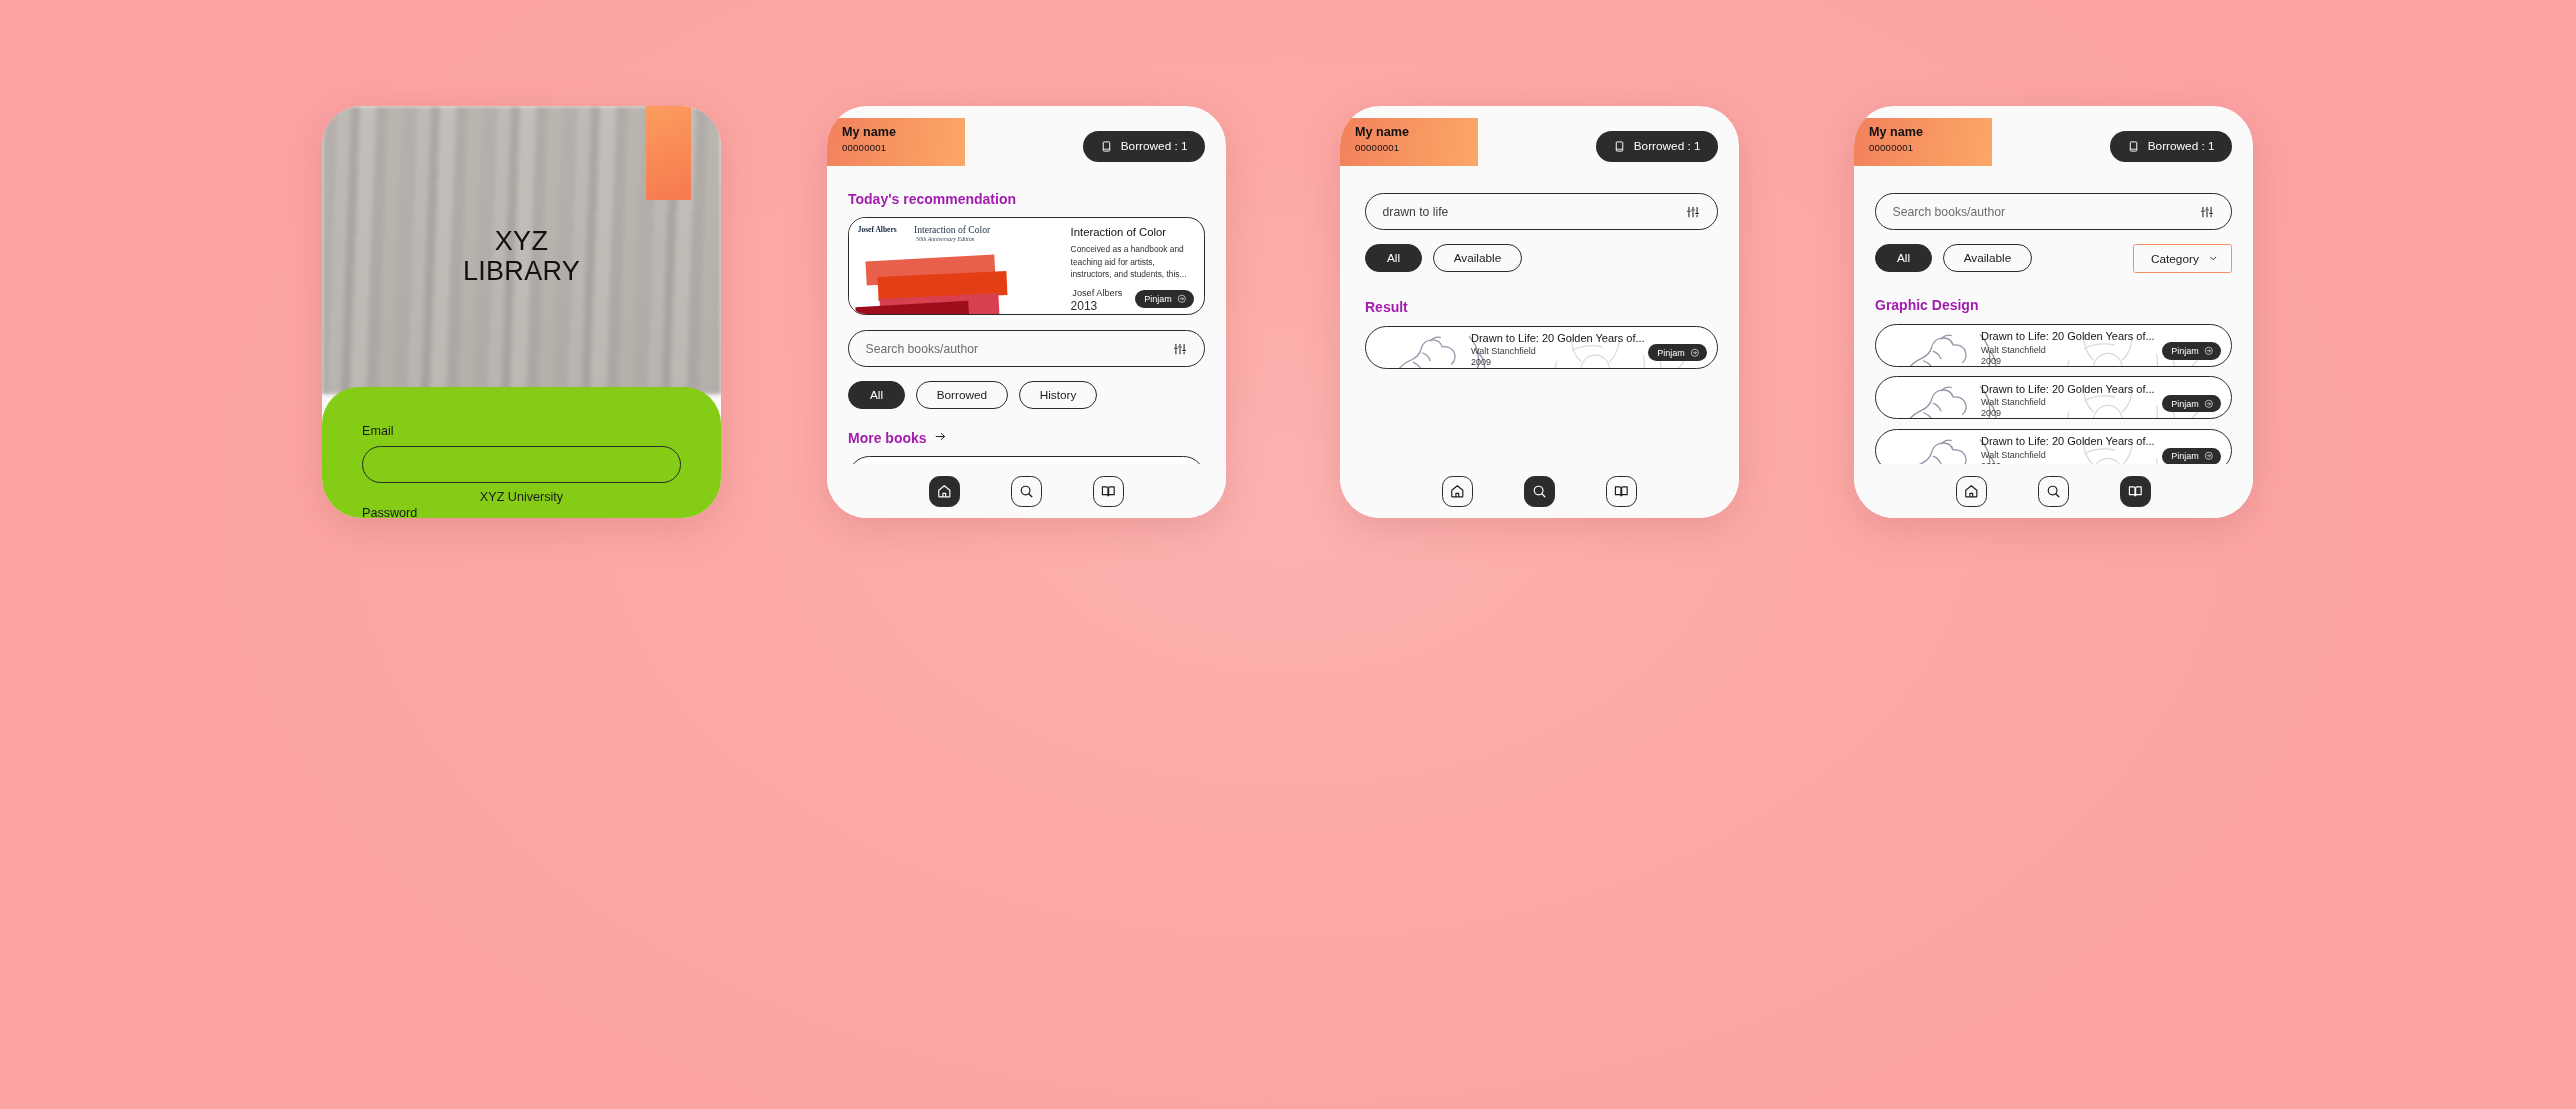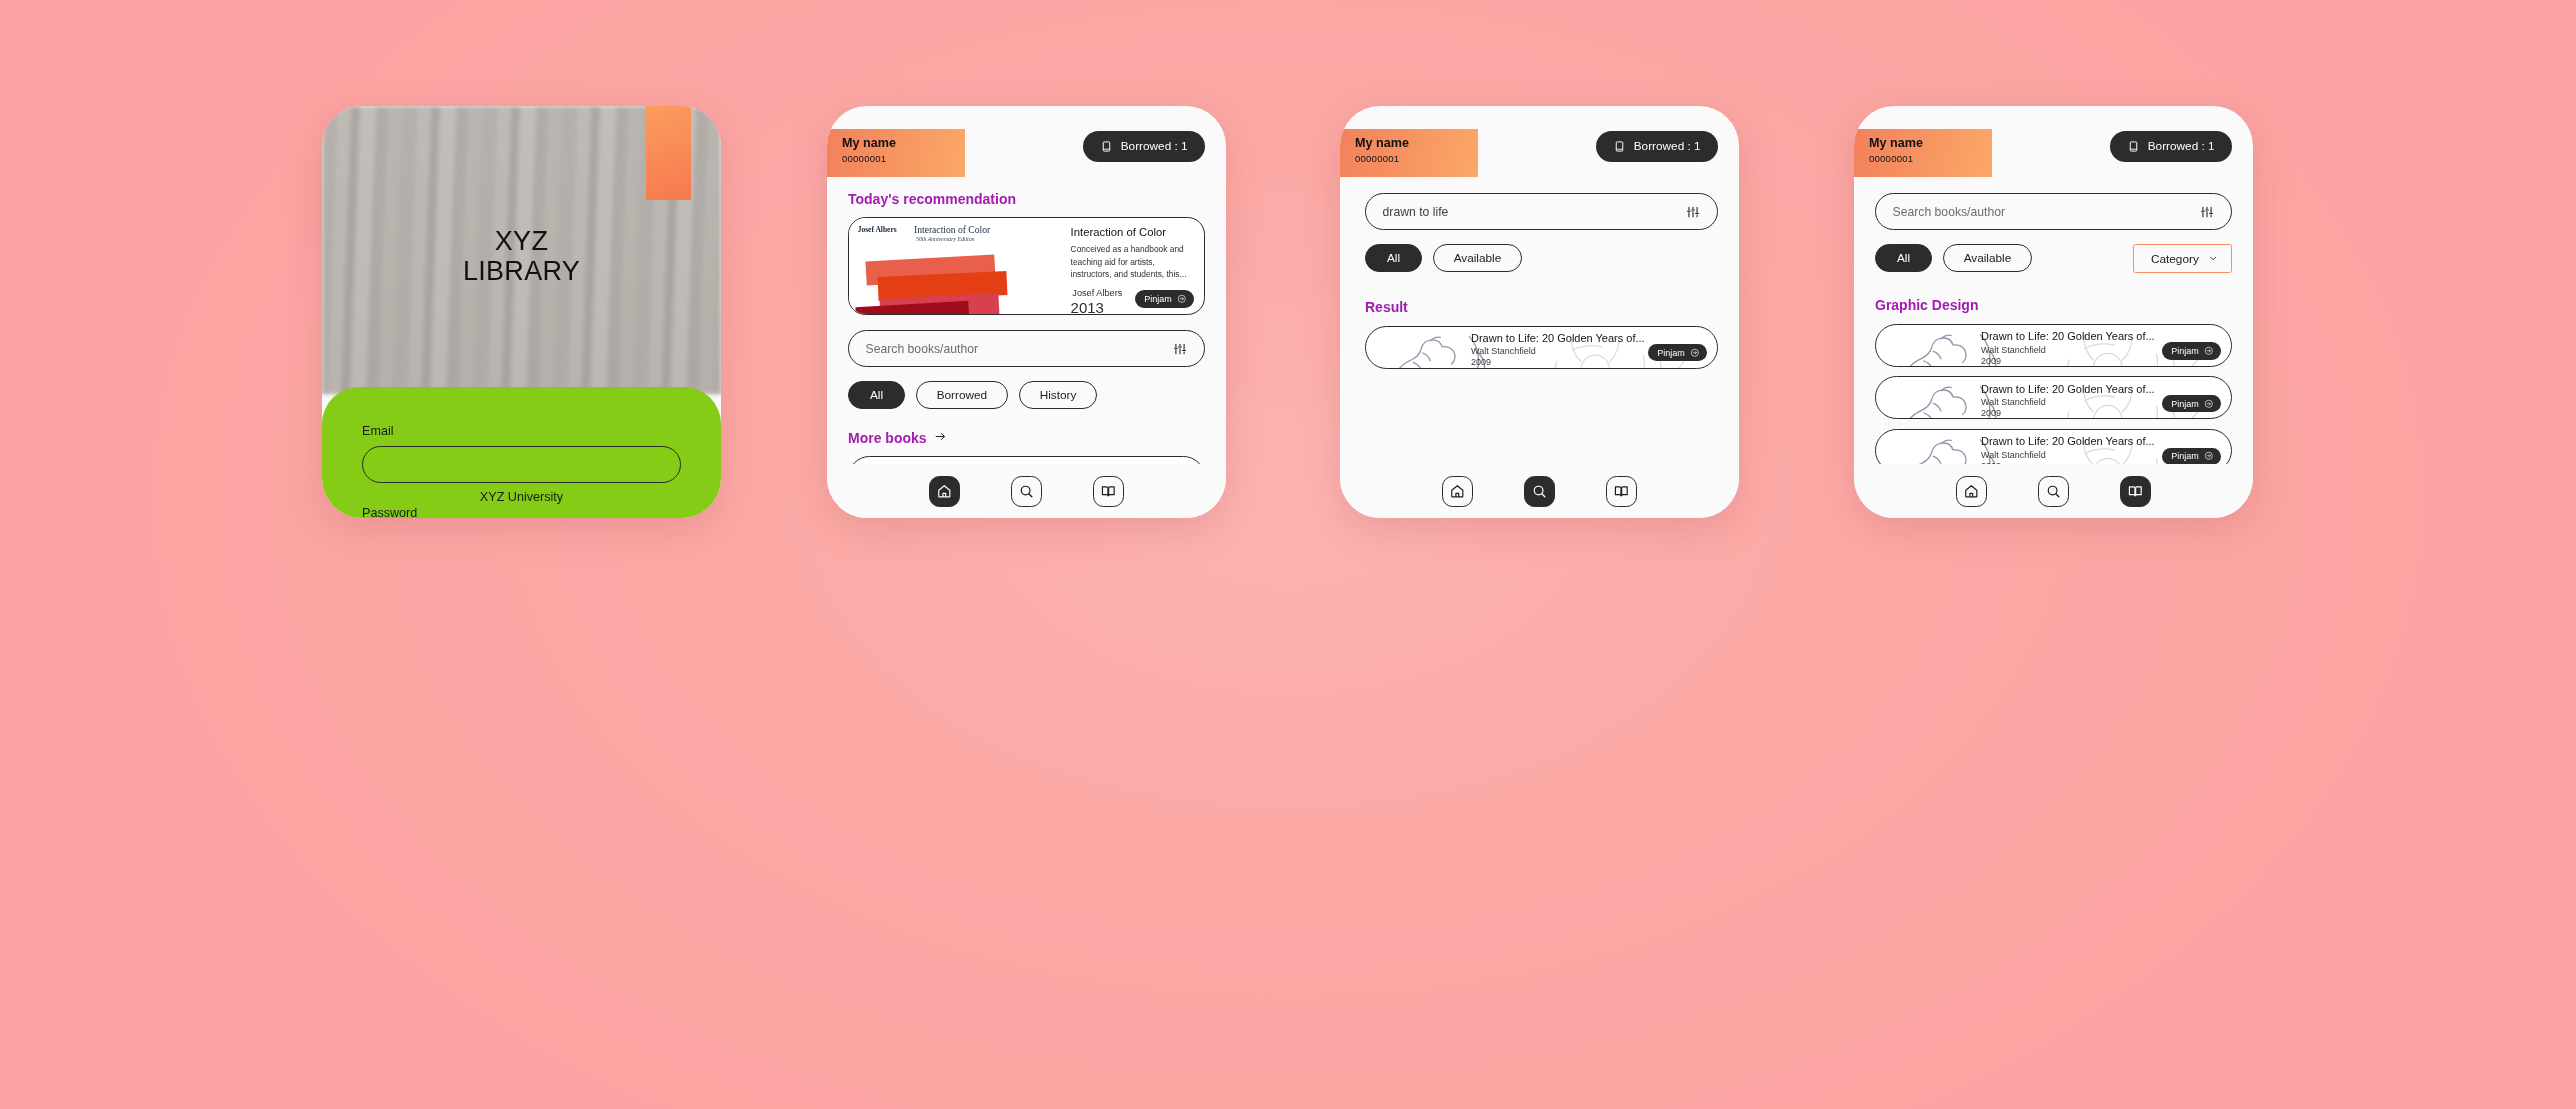--- a/index.html
+++ b/index.html
@@ -65,21 +65,21 @@
     background: transparent; width: 100%;
   }
   .spacer-26 { height: 23px; }
   .univ {
     position: absolute; left: 0; right: 0; bottom: 14px;
     text-align: center; font-size: 12.6px; color: #1b1b1b;
   }
 
   
   .namebadge {
-    position: absolute; left: 0; top: 23px; width: 138px; height: 48px;
+    position: absolute; left: 0; top: 12px; width: 138px; height: 48px;
     background: linear-gradient(100deg, #f2815c 0%, #fba866 100%);
     padding: 7px 0 0 15px; color: #111;
   }
   .namebadge .n1 { font-size: 12.6px; font-weight: 700; line-height: 1.25; }
   .namebadge .n2 { font-size: 9.6px; letter-spacing: 0.2px; margin-top: 0.9px; }
   .borrowed {
     position: absolute; right: 21px; top: 25px; height: 30.5px;
     background: #2c2c2c; color: #fff; border-radius: 17.4px;
     display: flex; align-items: center; gap: 7.8px; padding: 0 17.4px;
     font-size: 11.8px; border: none; font-family: inherit; cursor: pointer;
@@ -141,21 +141,21 @@
             color: #33445c; font-family: "Liberation Serif", serif; white-space: nowrap; }
   .sw { position: absolute; }
   .sw1 { left: 17.4px; top: 40px; width: 129px; height: 23.5px; background: #e8604c; transform: rotate(-3.2deg); }
   .sw2 { left: 29px; top: 56px; width: 129px; height: 24.4px; background: #e33e14; transform: rotate(-2.6deg); }
   .sw3 { left: 31px; top: 78px; width: 119px; height: 23px; background: #d9404f; transform: rotate(-2.8deg); }
   .sw4 { left: 7px; top: 86px; width: 113px; height: 23px; background: #9e0d1c; transform: rotate(-3.4deg); }
   .recinfo { flex: 1; padding: 8.7px 10.5px 0 9.6px; position: relative; }
   .ri-title { font-size: 11.3px; color: #111; }
   .ri-desc { font-size: 8.4px; color: #2f2f2f; line-height: 1.45; margin-top: 5.2px; }
   .ri-auth { font-size: 9.2px; color: #2f2f2f; margin-top: 7.8px; padding-left: 1.7px; }
-  .ri-year { font-size: 15px; color: #2f2f2f; margin-top: 0.9px; }
+  .ri-year { font-size: 12px; color: #2f2f2f; margin-top: 0.9px; }
 
   
   .navbar {
     position: absolute; left: 0; right: 0; bottom: 0; height: 54px;
     background: #fafafa; display: flex; align-items: center;
     justify-content: center; gap: 51px;
   }
   .navbtn {
     width: 31px; height: 31px; border-radius: 10.5px; border: 1px solid #2a2a2a;
     background: transparent; display: flex; align-items: center; justify-content: center;

